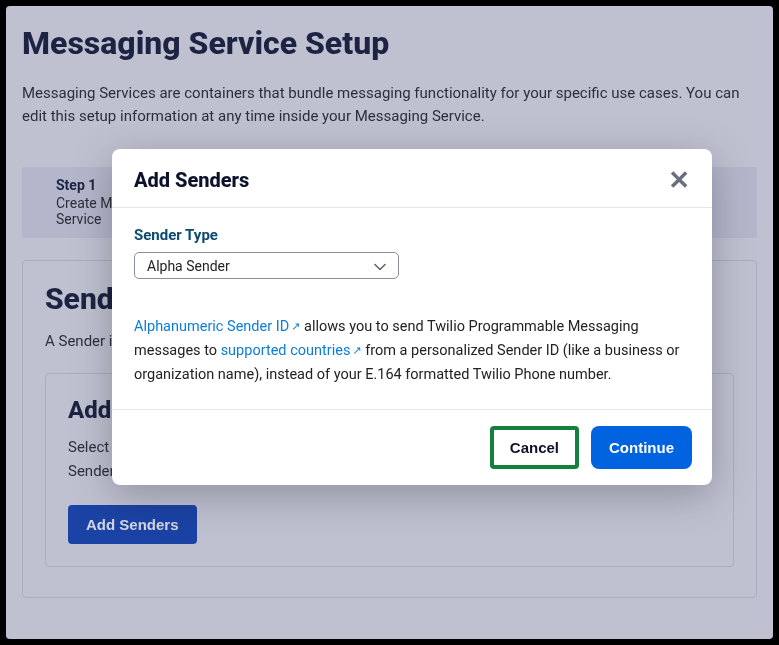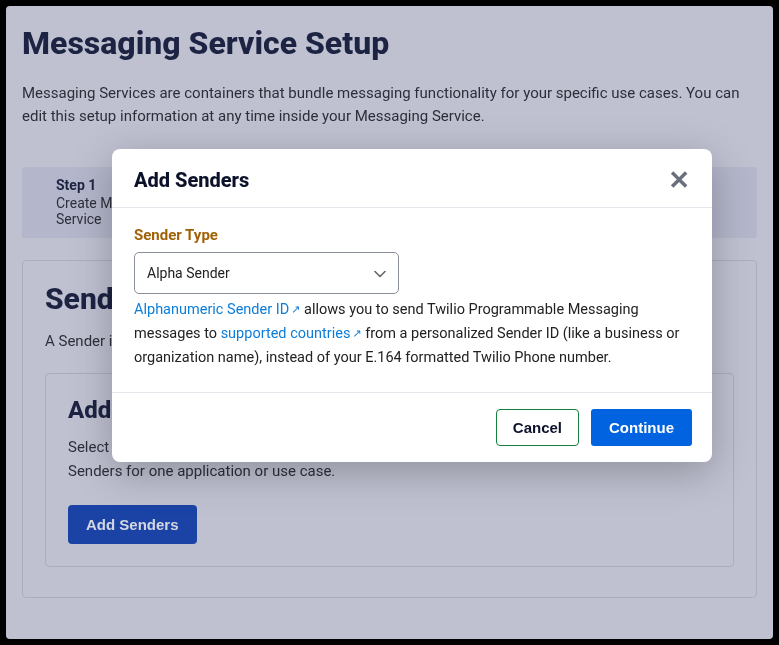--- a/index.html
+++ b/index.html
@@ -134,37 +134,37 @@
       line-height: 1;
       cursor: pointer;
       font-weight: 600;
     }
     .modal-body {
       padding: 18px 22px 22px 22px;
     }
     .form-label {
       font-size: 15px;
       font-weight: 700;
-      color: #a16207;
+      color: #0c4a6e;
       display: block;
       margin-bottom: 8px;
     }
     .select {
       position: relative;
       width: 265px;
-      height: 42px;
+      height: 27px;
       border: 1px solid #8a8f9c;
       border-radius: 5px;
       padding: 0 34px 0 12px;
       display: flex;
       align-items: center;
       font-size: 14px;
       color: #222;
       cursor: pointer;
-      margin-bottom: 4px;
+      margin-bottom: 36px;
       background: #fff;
     }
     .select .chev {
       position: absolute;
       right: 12px;
       top: 50%;
       transform: translateY(-50%);
       color: #666;
     }
     .help-text {
@@ -185,32 +185,32 @@
     .modal-footer {
       border-top: 1px solid #e6e6ec;
       padding: 16px 20px;
       display: flex;
       justify-content: flex-end;
       gap: 12px;
     }
     .btn-secondary {
       background: #fff;
       color: #0d122b;
-      border: 1px solid #15803d;
+      border: 4px solid #15803d;
       border-radius: 4px;
       padding: 9px 16px;
       font-size: 15px;
       font-weight: 700;
       cursor: pointer;
     }
     .btn-continue {
       background: #0263e0;
       color: #fff;
       border: none;
-      border-radius: 3px;
+      border-radius: 8px;
       padding: 9px 18px;
       font-size: 15px;
       font-weight: 700;
       cursor: pointer;
     }
   </style>
 </head>
 <body>
 
 <div class="frame">

